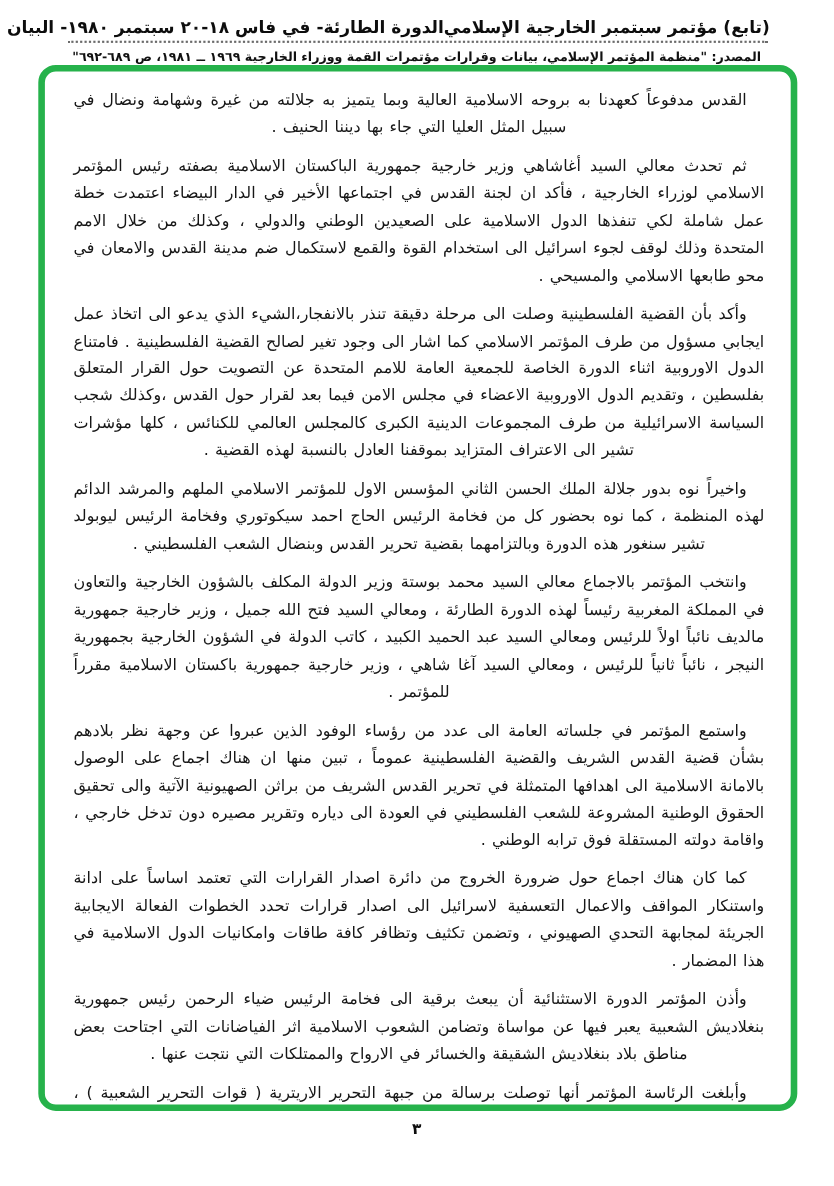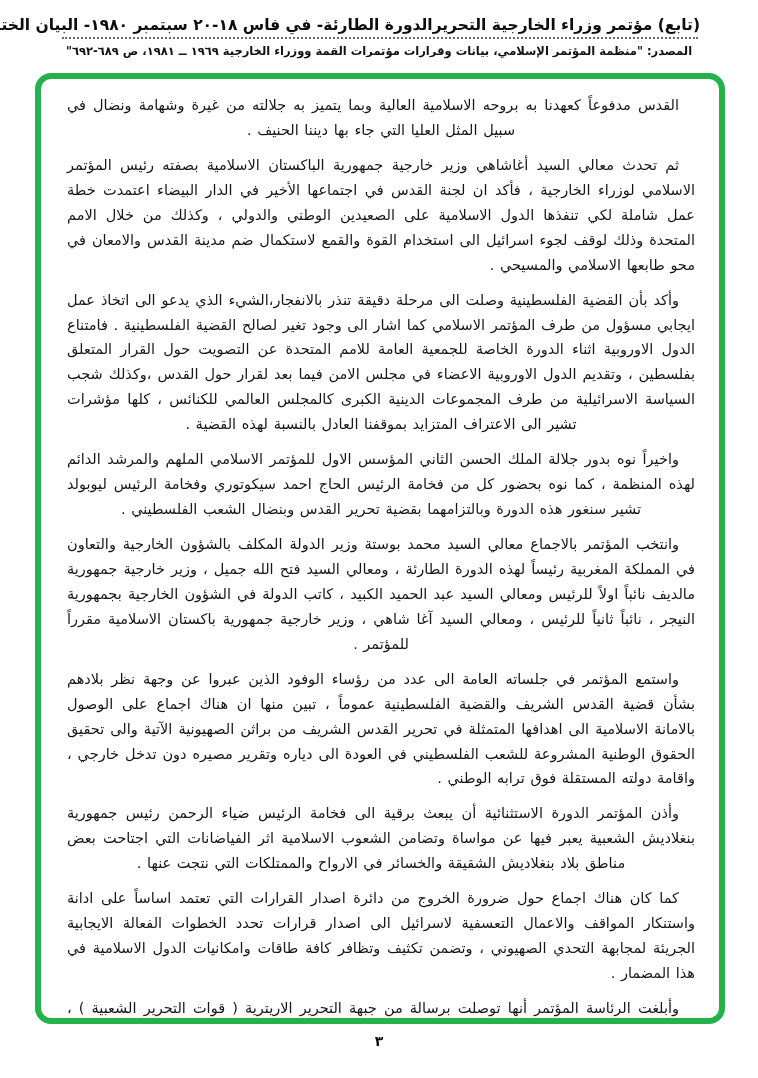--- a/index.html
+++ b/index.html
@@ -39,21 +39,21 @@
     margin-top: 5px;
     text-align: center;
     font-weight: 700;
     font-size: 11.5px;
     color: #111111;
     letter-spacing: 0;
   }
   
   .content-frame {
     box-sizing: border-box;
-    margin: 15px 33px 0 35px;
+    margin: 1px 33px 0 35px;
     height: 951px;
     border: 6px solid #26b24b;
     border-radius: 16px;
     padding: 14px 24px 10px 26px;
     overflow: hidden;
     background: #ffffff;
   }
   .para {
     margin: 0 0 10px 0;
     font-size: 14.5px;
@@ -76,37 +76,37 @@
     color: #0d0d0d;
   }
 </style>
 </head>
 <body>
 
 <div class="page">
 
   <div class="header">
     <div class="title-row">
-      <span>(تابع) مؤتمر وزراء الخارجية التحرير</span>
+      <span>(تابع) مؤتمر سبتمبر الخارجية الإسلامي</span>
       <span>الدورة الطارئة- في فاس ١٨-٢٠ سبتمبر ١٩٨٠- البيان الختامي</span>
     </div>
     <div class="dotted-rule"></div>
     <div class="source-line">المصدر: "منظمة المؤتمر الإسلامي، بيانات وقرارات مؤتمرات القمة ووزراء الخارجية ١٩٦٩ ــ ١٩٨١، ص ٦٨٩-٦٩٢"</div>
   </div>
 
   <div class="content-frame">
 
   <p class="para last-center">القدس مدفوعاً كعهدنا به بروحه الاسلامية العالية وبما يتميز به جلالته من غيرة وشهامة ونضال في سبيل المثل العليا التي جاء بها ديننا الحنيف .</p>
       <p class="para">ثم تحدث معالي السيد أغاشاهي وزير خارجية جمهورية الباكستان الاسلامية بصفته رئيس المؤتمر الاسلامي لوزراء الخارجية ، فأكد ان لجنة القدس في اجتماعها الأخير في الدار البيضاء اعتمدت خطة عمل شاملة لكي تنفذها الدول الاسلامية على الصعيدين الوطني والدولي ، وكذلك من خلال الامم المتحدة وذلك لوقف لجوء اسرائيل الى استخدام القوة والقمع لاستكمال ضم مدينة القدس والامعان في محو طابعها الاسلامي والمسيحي .</p>
       <p class="para last-center">وأكد بأن القضية الفلسطينية وصلت الى مرحلة دقيقة تنذر بالانفجار،الشيء الذي يدعو الى اتخاذ عمل ايجابي مسؤول من طرف المؤتمر الاسلامي كما اشار الى وجود تغير لصالح القضية الفلسطينية . فامتناع الدول الاوروبية اثناء الدورة الخاصة للجمعية العامة للامم المتحدة عن التصويت حول القرار المتعلق بفلسطين ، وتقديم الدول الاوروبية الاعضاء في مجلس الامن فيما بعد لقرار حول القدس ،وكذلك شجب السياسة الاسرائيلية من طرف المجموعات الدينية الكبرى كالمجلس العالمي للكنائس ، كلها مؤشرات تشير الى الاعتراف المتزايد بموقفنا العادل بالنسبة لهذه القضية .</p>
       <p class="para last-center">واخيراً نوه بدور جلالة الملك الحسن الثاني المؤسس الاول للمؤتمر الاسلامي الملهم والمرشد الدائم لهذه المنظمة ، كما نوه بحضور كل من فخامة الرئيس الحاج احمد سيكوتوري وفخامة الرئيس ليوبولد تشير سنغور هذه الدورة وبالتزامهما بقضية تحرير القدس وبنضال الشعب الفلسطيني .</p>
       <p class="para last-center">وانتخب المؤتمر بالاجماع معالي السيد محمد بوستة وزير الدولة المكلف بالشؤون الخارجية والتعاون في المملكة المغربية رئيساً لهذه الدورة الطارئة ، ومعالي السيد فتح الله جميل ، وزير خارجية جمهورية مالديف نائباً اولاً للرئيس ومعالي السيد عبد الحميد الكبيد ، كاتب الدولة في الشؤون الخارجية بجمهورية النيجر ، نائباً ثانياً للرئيس ، ومعالي السيد آغا شاهي ، وزير خارجية جمهورية باكستان الاسلامية مقرراً للمؤتمر .</p>
       <p class="para">واستمع المؤتمر في جلساته العامة الى عدد من رؤساء الوفود الذين عبروا عن وجهة نظر بلادهم بشأن قضية القدس الشريف والقضية الفلسطينية عموماً ، تبين منها ان هناك اجماع على الوصول بالامانة الاسلامية الى اهدافها المتمثلة في تحرير القدس الشريف من براثن الصهيونية الآتية والى تحقيق الحقوق الوطنية المشروعة للشعب الفلسطيني في العودة الى دياره وتقرير مصيره دون تدخل خارجي ، واقامة دولته المستقلة فوق ترابه الوطني .</p>
+      <p class="para">كما كان هناك اجماع حول ضرورة الخروج من دائرة اصدار القرارات التي تعتمد اساساً على ادانة واستنكار المواقف والاعمال التعسفية لاسرائيل الى اصدار قرارات تحدد الخطوات الفعالة الايجابية الجريئة لمجابهة التحدي الصهيوني ، وتضمن تكثيف وتظافر كافة طاقات وامكانيات الدول الاسلامية في هذا المضمار .</p>
       <p class="para last-center">وأذن المؤتمر الدورة الاستثنائية أن يبعث برقية الى فخامة الرئيس ضياء الرحمن رئيس جمهورية بنغلاديش الشعبية يعبر فيها عن مواساة وتضامن الشعوب الاسلامية اثر الفياضانات التي اجتاحت بعض مناطق بلاد بنغلاديش الشقيقة والخسائر في الارواح والممتلكات التي نتجت عنها .</p>
-      <p class="para">كما كان هناك اجماع حول ضرورة الخروج من دائرة اصدار القرارات التي تعتمد اساساً على ادانة واستنكار المواقف والاعمال التعسفية لاسرائيل الى اصدار قرارات تحدد الخطوات الفعالة الايجابية الجريئة لمجابهة التحدي الصهيوني ، وتضمن تكثيف وتظافر كافة طاقات وامكانيات الدول الاسلامية في هذا المضمار .</p>
       <p class="para last-center">وأبلغت الرئاسة المؤتمر أنها توصلت برسالة من جبهة التحرير الاريترية ( قوات التحرير الشعبية ) ، تطلب فيها مساندة المؤتمر الاسلامي في كفاحها من أجل تحرير شعب اريتريا .</p>
     </div>
 
   <div class="footer">
     <span>٣</span>
   </div>
 
 </div>
 
 </body></html>

